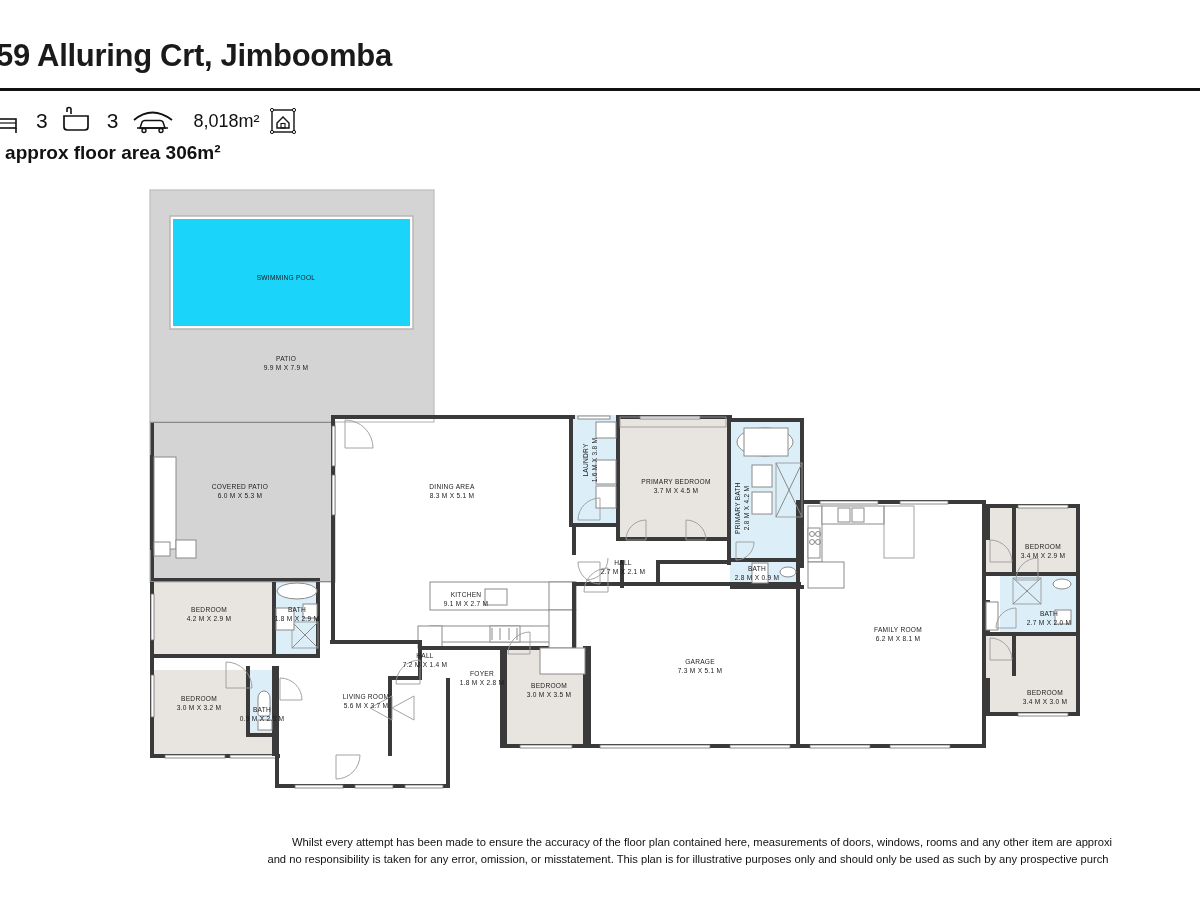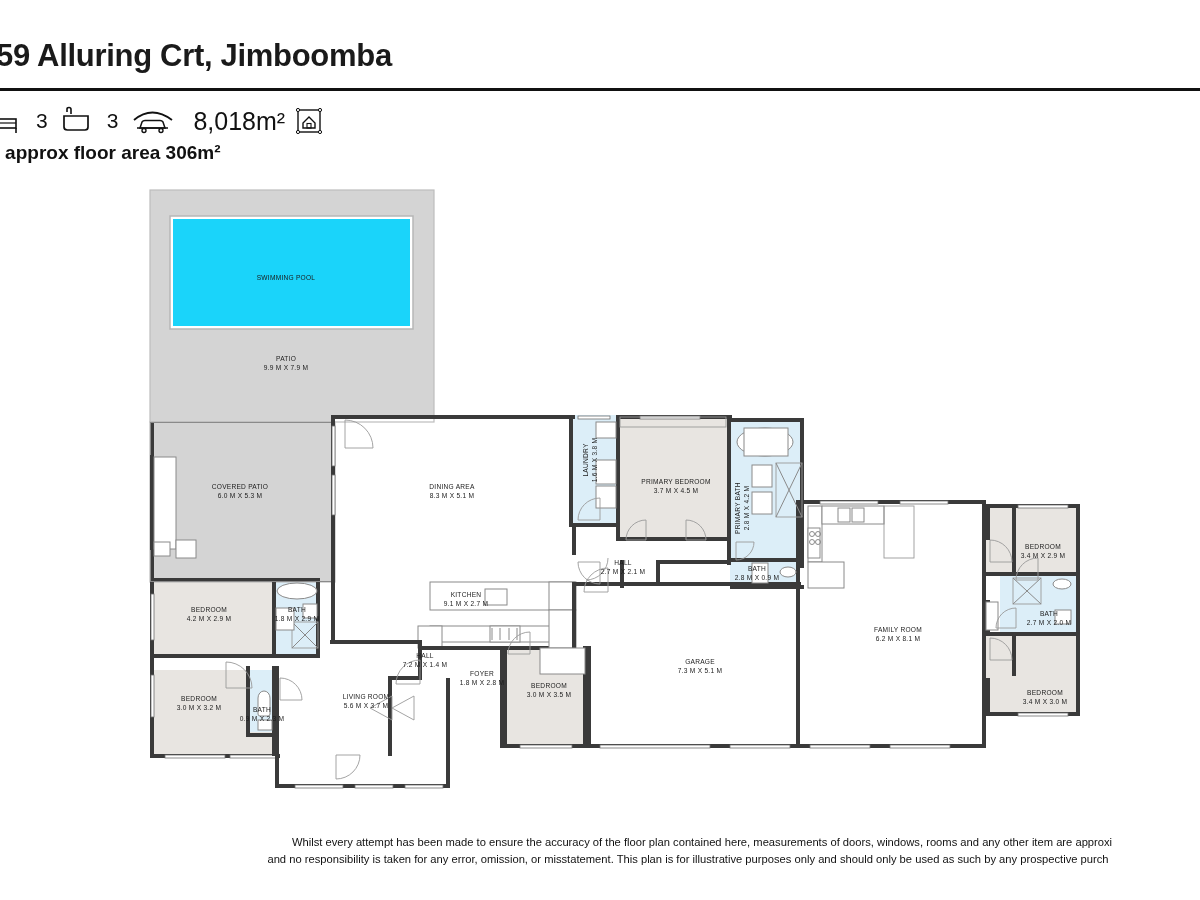--- a/index.html
+++ b/index.html
@@ -42,21 +42,21 @@
     align-items: center;
     gap: 0px;
     white-space: nowrap;
   }
   .stat-icon { display: inline-flex; align-items: center; justify-content: center; }
   .stat-num {
     font-size: 21px; font-weight: 500; color: #111;
     margin: 0 13px 0 14px;
   }
   #land-size {
-    font-size: 25px; font-weight: 500; color: #111;
+    font-size: 18px; font-weight: 500; color: #111;
     margin-left: 18px; margin-right: 10px;
   }
   #floor-area {
     position: absolute;
     left: -16px; top: 142px;
     font-size: 19px;
     font-weight: bold;
     color: #111;
     white-space: nowrap;
   }

